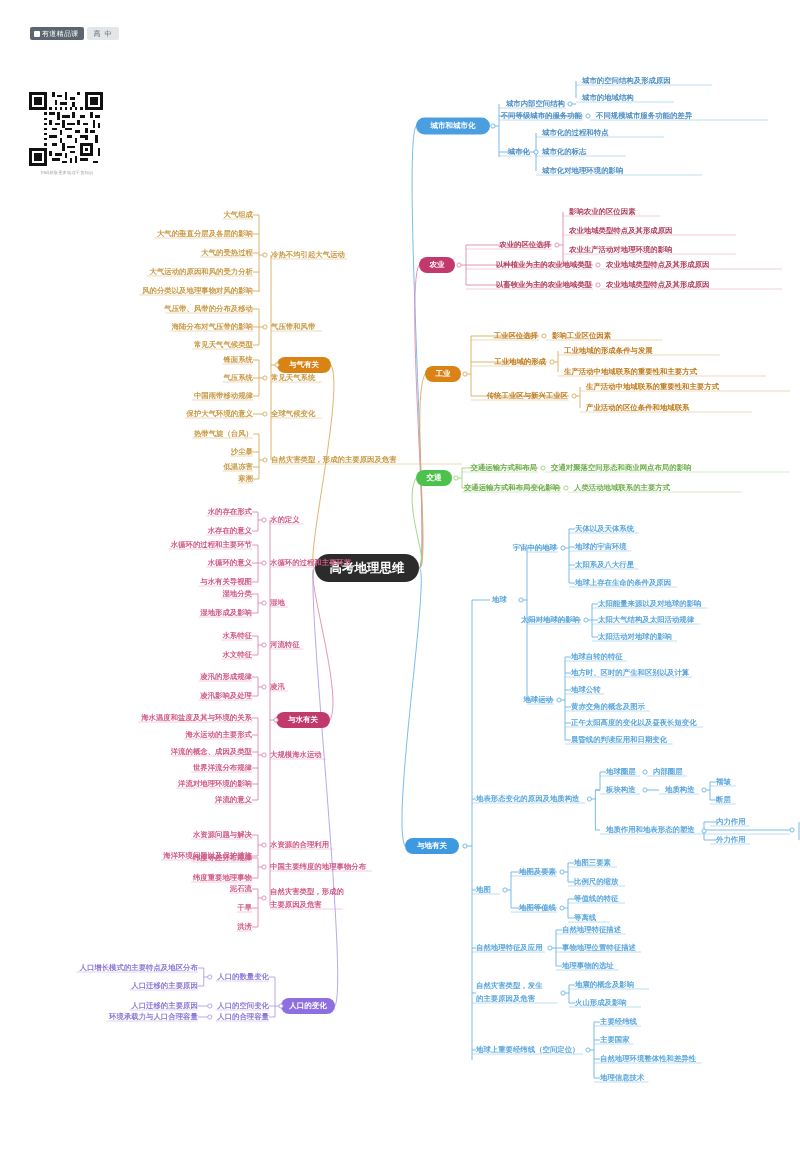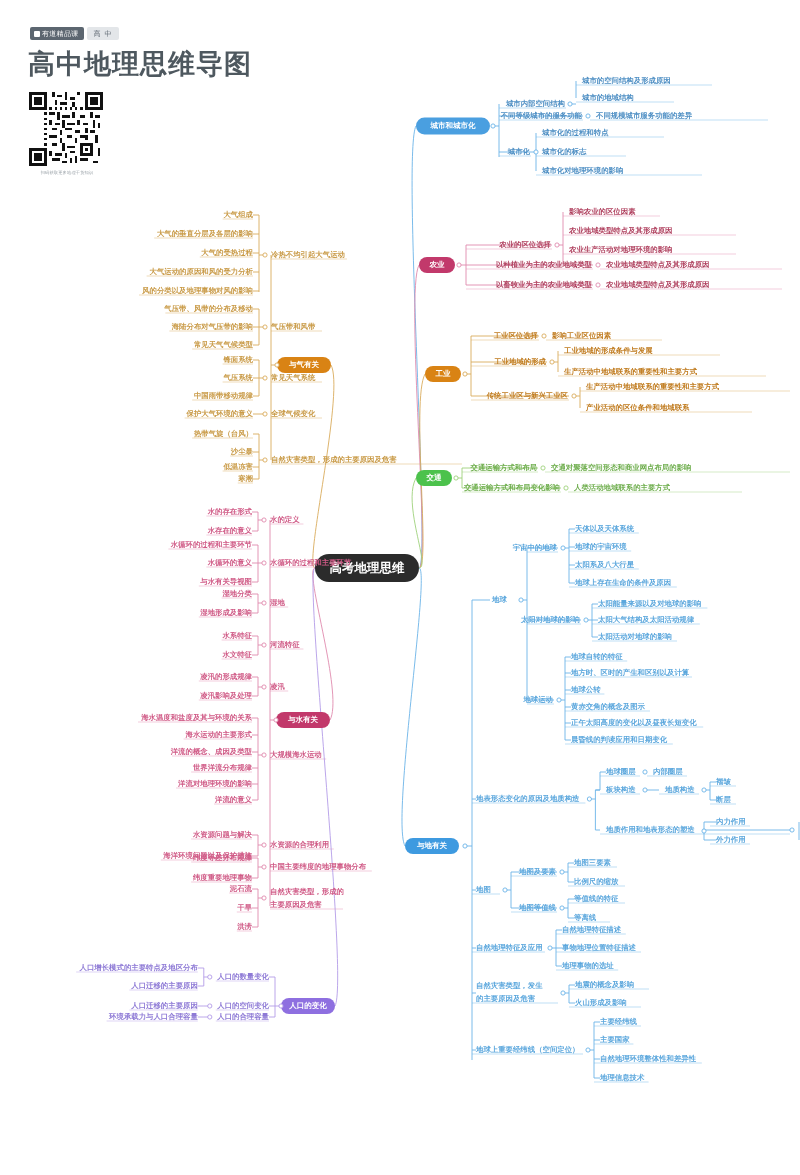--- a/index.html
+++ b/index.html
@@ -32,21 +32,20 @@
 
 <div id="header">
   <div class="badge-wrap">
     <span class="badge-dark">
       <span class="badge-dot"></span>
       <span>有道精品课</span>
     </span>
     <span class="badge-light">高 中</span>
   </div>
 
-  <div id="page-title">高中地理思维导图</div>
 
   <div id="qr">
     <svg width="74" height="74" viewBox="0 0 29 29" shape-rendering="crispEdges">
       <rect width="29" height="29" fill="#fff"></rect>
       <g fill="#111">
 
         <rect x="0" y="0" width="7" height="1"></rect>
           <rect x="0" y="6" width="7" height="1"></rect>
         <rect x="0" y="0" width="1" height="7"></rect>
           <rect x="6" y="0" width="1" height="7"></rect>

